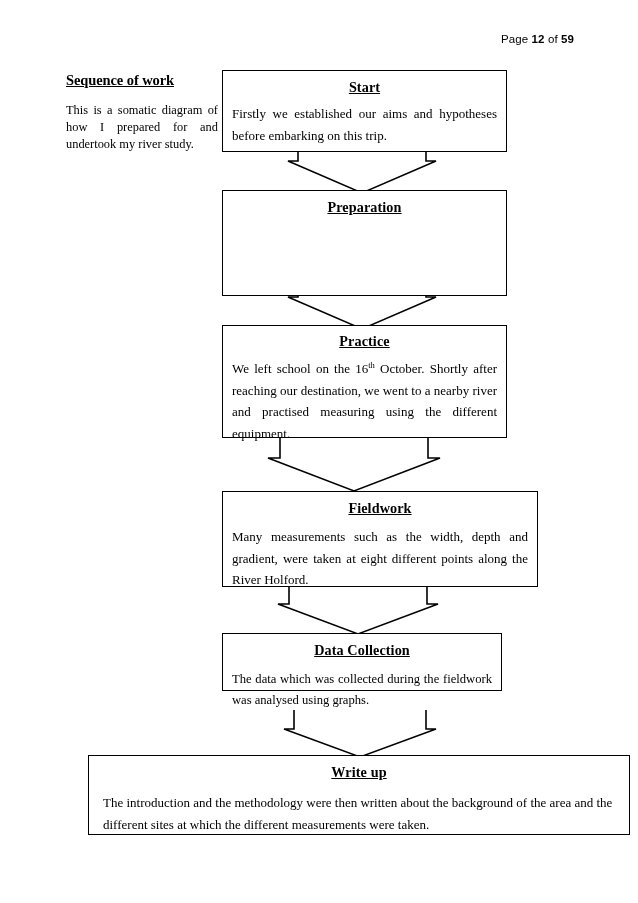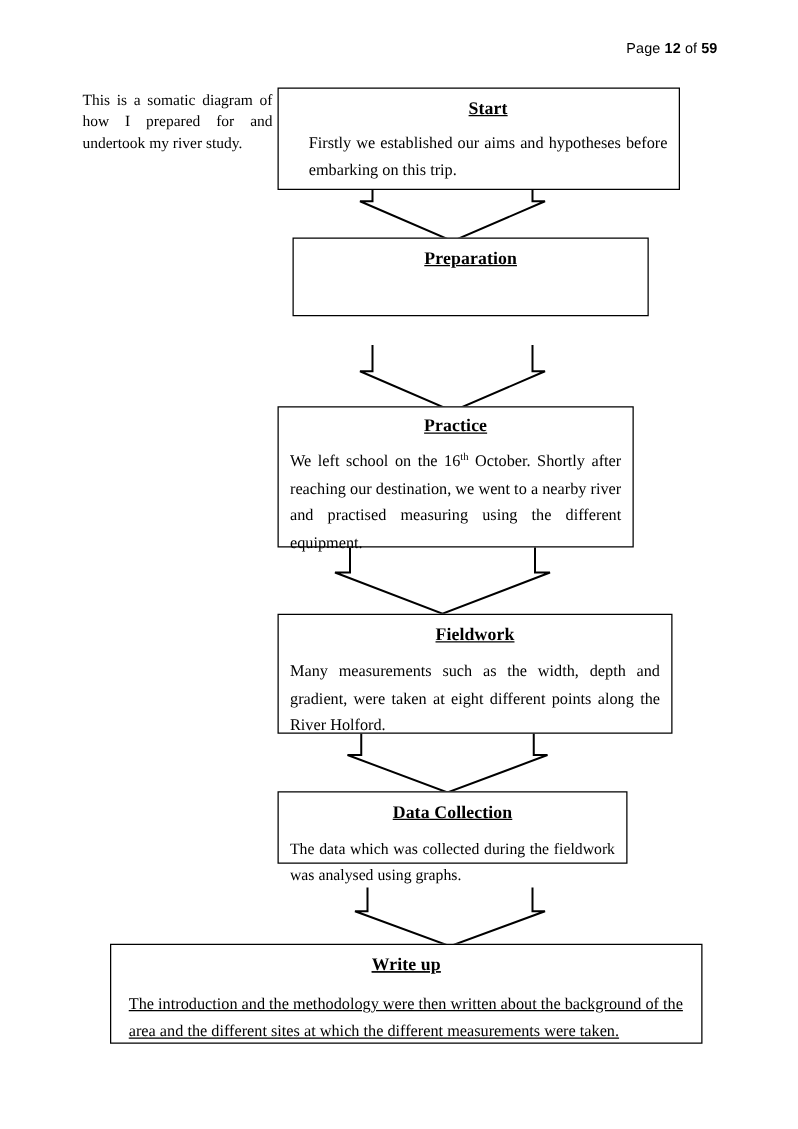--- a/index.html
+++ b/index.html
@@ -67,26 +67,26 @@
   }
   .box-body {
     font-size: 13px;
     line-height: 21.5px;
     text-align: justify;
   }
   .box-body.center { text-align: left; }
   sup { font-size: 8.5px; vertical-align: super; line-height: 0; }
 
   
-  #box-start        { left: 222px; top: 70px;  width: 322px; height: 82px;  padding: 8px 9px 0 24px; }
-  #box-preparation  { left: 222px; top: 190px; width: 285px; height: 63px;  padding: 8px 9px 0 9px; margin-left: 12px; }
+  #box-start        { left: 222px; top: 70px;  width: 285px; height: 82px;  padding: 8px 9px 0 9px; }
+  #box-preparation  { left: 222px; top: 190px; width: 285px; height: 106px;  padding: 8px 9px 0 9px; }
   #box-practice     { left: 222px; top: 325px; width: 285px; height: 113px; padding: 7px 9px 0 9px; }
   #box-fieldwork    { left: 222px; top: 491px; width: 316px; height: 96px;  padding: 8px 9px 0 9px; }
   #box-datacoll     { left: 222px; top: 633px; width: 280px; height: 58px;  padding: 8px 9px 0 9px; }
-  #box-writeup      { left: 88px;  top: 755px; width: 474px; height: 80px;  padding: 8px 14px 0 14px; text-decoration: underline; }
+  #box-writeup      { left: 88px;  top: 755px; width: 542px; height: 80px;  padding: 8px 14px 0 14px; }
 
   #box-start .box-body        { margin-top: 7px; }
   #box-preparation .box-body  { margin-top: 10px; }
   #box-practice .box-body     { margin-top: 8px; }
   #box-fieldwork .box-body    { margin-top: 9px; }
   #box-datacoll .box-body     { margin-top: 10px; font-size: 12.6px; line-height: 21px;}
   #box-writeup .box-body      { margin-top: 11px; line-height: 22px; }
 
   
   .arrow {
@@ -94,20 +94,21 @@
     z-index: 1;
   }
   .arrow svg { display: block; overflow: visible; }
 </style>
 </head>
 <body>
 
 <div class="page-header"><span>Page </span><b>12</b><span> of </span><b>59</b></div>
 
 <div class="side-note">
+  <div class="side-title">Sequence of work</div>
   <div class="side-body">This is a somatic diagram of how I prepared for and undertook my river study.</div>
 </div>
 
 <div class="arrow" style="left:288px; top:140px;">
   <svg width="148" height="58" viewBox="0 0 148 58">
     <path d="M10 0 L10 21 L0 21 L74 53 L148 21 L138 21 L138 0" fill="none" stroke="#000" stroke-width="1.6" stroke-linejoin="miter"></path>
   </svg>
 </div>
 
 <div class="arrow" style="left:288px; top:276px;">

